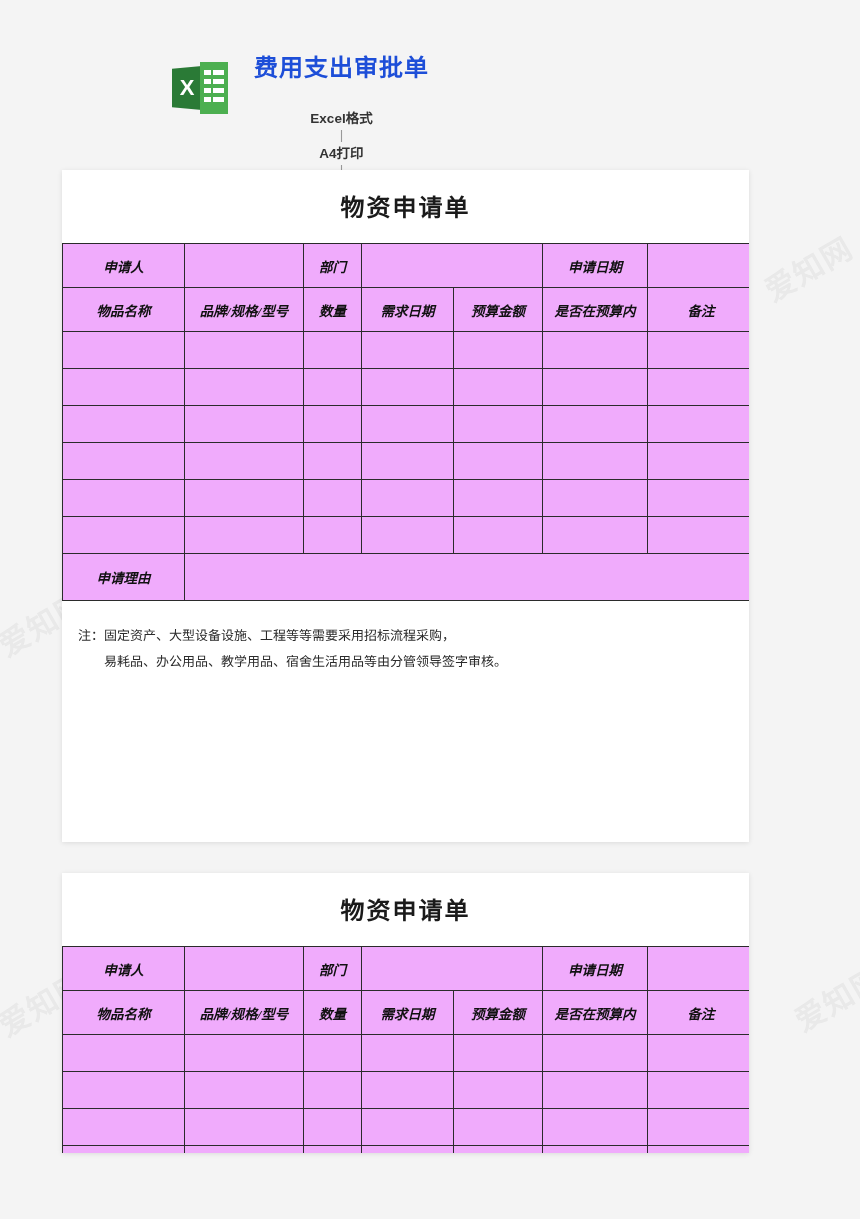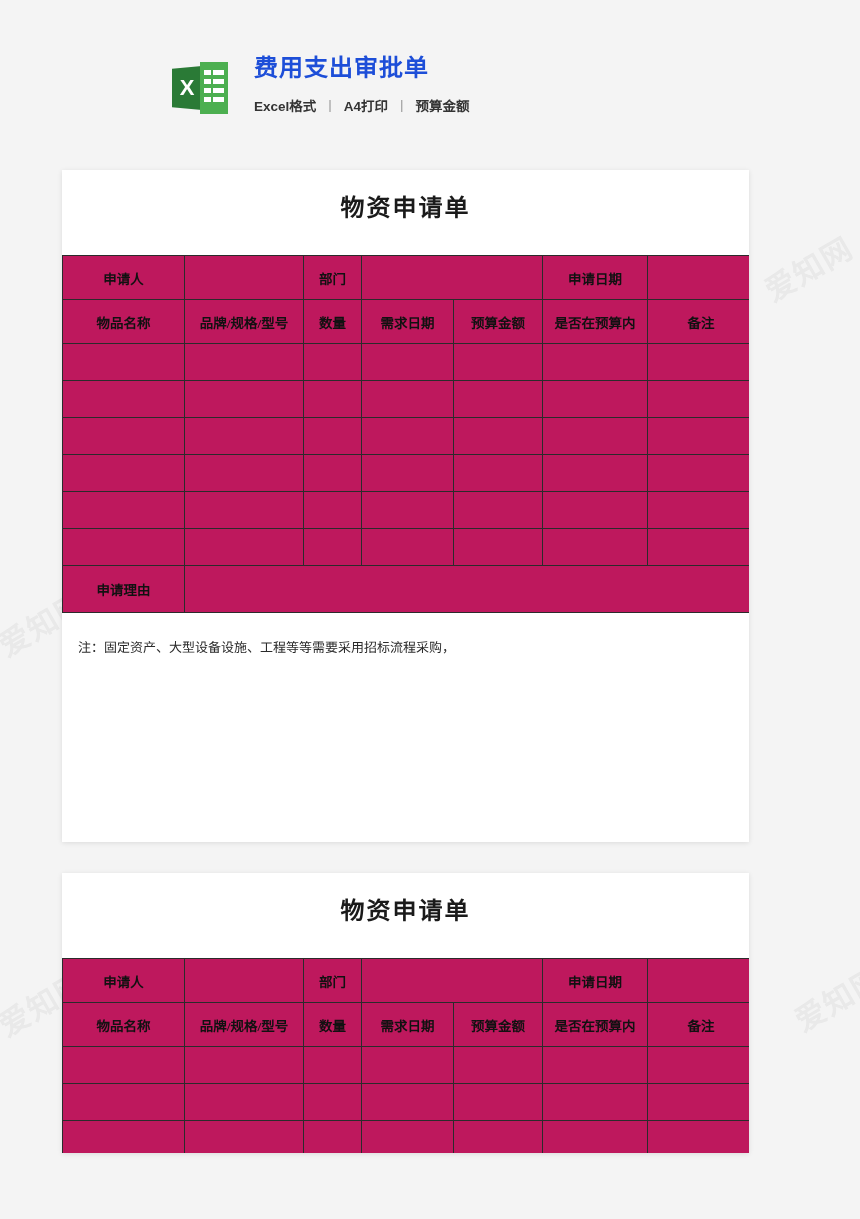--- a/index.html
+++ b/index.html
@@ -100,27 +100,28 @@
   }
   .doc-title {
     font-size: 24px;
     font-weight: bold;
     color: #1d4ed8;
     line-height: 1.2;
     letter-spacing: 1px;
     white-space: nowrap;
   }
   .doc-meta {
-    margin-top: 12px;
+    margin-top: 24px;
     font-size: 13.5px;
     font-weight: bold;
     color: #333333;
     white-space: nowrap;
     display: flex;
     align-items: center;
+    flex-direction: column;
   }
   .doc-meta .sep {
     color: #999999;
     margin: 0 12px;
     font-weight: normal;
   }
 
   
   .card {
     position: absolute;
@@ -140,23 +141,24 @@
     font-weight: bold;
     color: #1a1a1a;
     padding-top: 18px;
     padding-bottom: 16px;
     letter-spacing: 2px;
   }
 
   table.form {
     border-collapse: collapse;
     table-layout: fixed;
-    margin: 16px auto;
+    margin: 4px auto;
     width: 692px;
-    background: #be185d;
+    background: #f0abfc;
+    font-style: italic;
   }
   table.form td {
     border: 1px solid #2b2b2b;
     font-family: "Liberation Serif", "DejaVu Serif", serif;
     font-size: 13.5px;
     font-weight: bold;
     color: #111111;
     text-align: center;
     vertical-align: middle;
     padding: 0 2px;
@@ -333,20 +335,21 @@
 
       <tr class="reason-row">
         <td>申请理由</td>
         <td class="blank" colspan="6"></td>
       </tr>
     </tbody>
   </table>
 
   <div class="notes">
     <div class="line1">注：固定资产、大型设备设施、工程等等需要采用招标流程采购，</div>
+    <div class="line2">易耗品、办公用品、教学用品、宿舍生活用品等由分管领导签字审核。</div>
   </div>
 </div>
 
 <div class="card" id="card-2">
   <div class="sheet-title">物资申请单</div>
 
   <table class="form">
     <colgroup>
       <col class="c1">
         <col class="c2">

